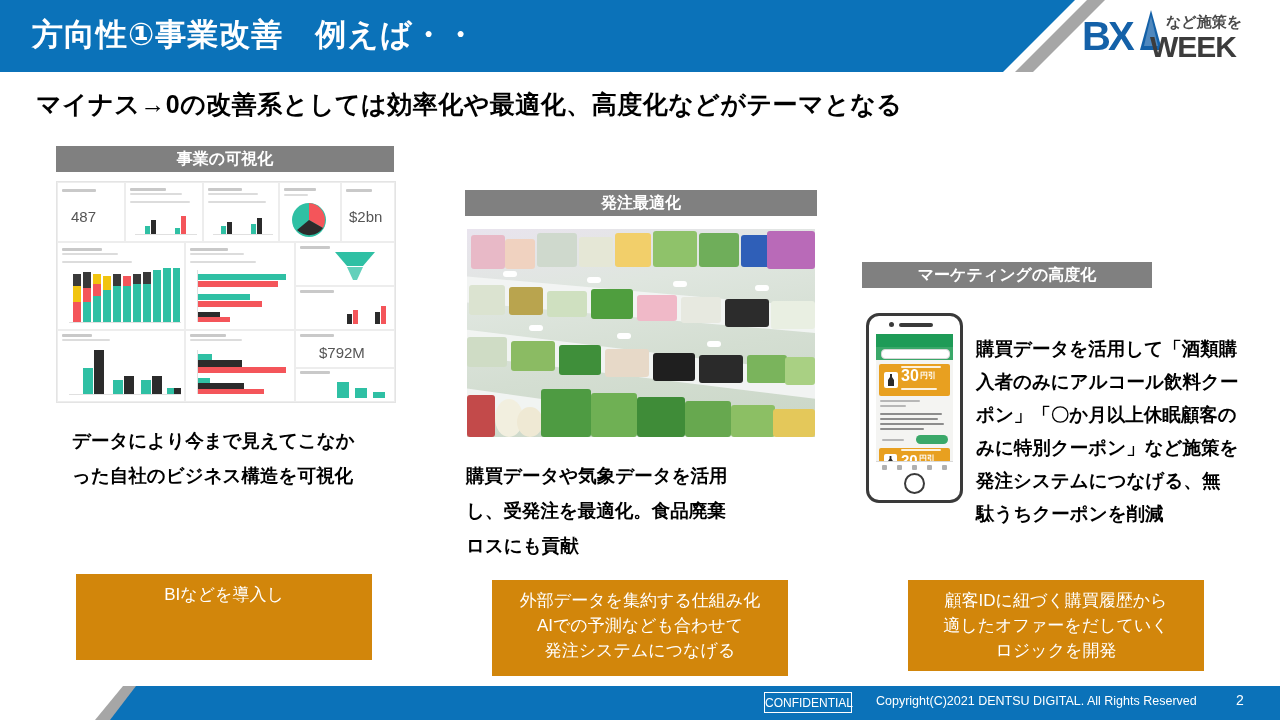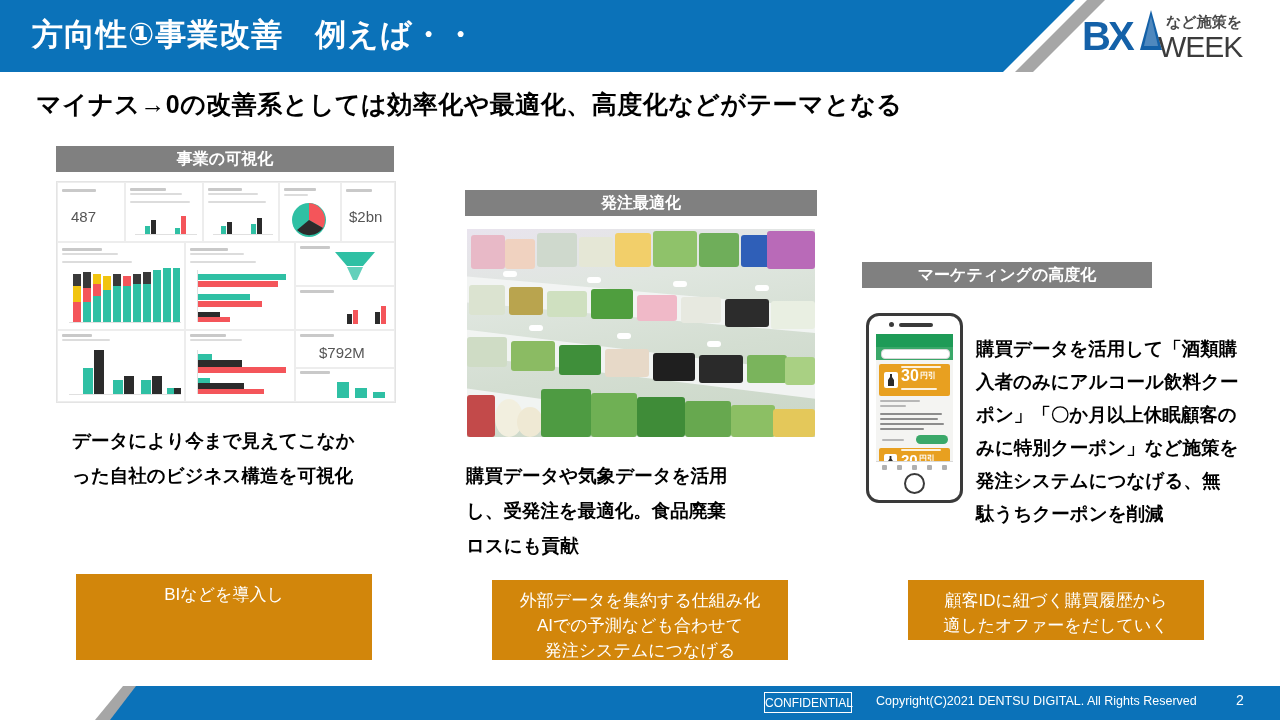--- a/index.html
+++ b/index.html
@@ -18,21 +18,21 @@
   .header-title{position:absolute;left:32px;top:14px;font-size:31px;font-weight:bold;color:#ffffff;
     letter-spacing:1px;white-space:nowrap;}
 
   
   .logo{position:absolute;right:14px;top:8px;width:200px;height:58px;}
   .logo-bx{position:absolute;left:16px;top:8px;font-size:40px;font-weight:bold;color:#1461a8;
     letter-spacing:-3px;line-height:1;}
   .logo-arrow{position:absolute;left:72px;top:2px;width:26px;height:42px;}
   .logo-webinar{position:absolute;left:100px;top:6px;font-size:15px;font-weight:bold;color:#4a4a4a;
     letter-spacing:0px;line-height:1;}
-  .logo-week{position:absolute;left:92px;top:24px;font-size:30px;font-weight:normal;color:#3c3c3c;
+  .logo-week{position:absolute;left:84px;top:24px;font-size:30px;font-weight:bold;color:#3c3c3c;
     letter-spacing:-1px;line-height:1;}
 
   
   .subtitle{position:absolute;left:36px;top:88px;font-size:25px;font-weight:bold;color:#000000;
     white-space:nowrap;letter-spacing:0.5px;}
 
   
   .band{position:absolute;background:#808080;color:#fff;font-weight:bold;text-align:center;
     font-size:16px;line-height:26px;height:26px;}
 
@@ -303,21 +303,21 @@
     <div class="pbit" style="left:150px;top:104px;width:14px;height:6px;background:#fff;"></div>
     <div class="pbit" style="left:240px;top:112px;width:14px;height:6px;background:#fff;"></div>
   </div>
 
   <div class="para" style="left:466px;top:458px;width:350px;">
     <div>購買データや気象データを活用</div>
     <div>し、受発注を最適化。食品廃棄</div>
     <div>ロスにも貢献</div>
   </div>
 
-  <div class="obox" style="left:492px;top:580px;width:296px;height:80px;">
+  <div class="obox" style="left:492px;top:580px;width:296px;height:96px;">
     <div>外部データを集約する仕組み化</div>
     <div>AIでの予測なども合わせて</div>
     <div>発注システムにつなげる</div>
   </div>
 
   <div class="band" style="left:862px;top:262px;width:290px;">マーケティングの高度化</div>
 
   <div class="phone">
     <div class="pcam"></div>
     <div class="pspk"></div>
@@ -368,21 +368,21 @@
 
   <div class="para" style="left:976px;top:332px;width:300px;line-height:33px;">
     <div>購買データを活用して「酒類購</div>
     <div>入者のみにアルコール飲料クー</div>
     <div>ポン」「〇か月以上休眠顧客の</div>
     <div>みに特別クーポン」など施策を</div>
     <div>発注システムにつなげる、無</div>
     <div>駄うちクーポンを削減</div>
   </div>
 
-  <div class="obox" style="left:908px;top:580px;width:296px;height:60px;">
+  <div class="obox" style="left:908px;top:580px;width:296px;height:91px;">
     <div>顧客IDに紐づく購買履歴から</div>
     <div>適したオファーをだしていく</div>
     <div>ロジックを開発</div>
   </div>
 
   <div class="footer-stripe"></div>
   <div class="footer-band"></div>
   <div class="conf">CONFIDENTIAL</div>
   <div class="copyright">Copyright(C)2021 DENTSU DIGITAL. All Rights Reserved</div>
   <div class="pageno">2</div>

